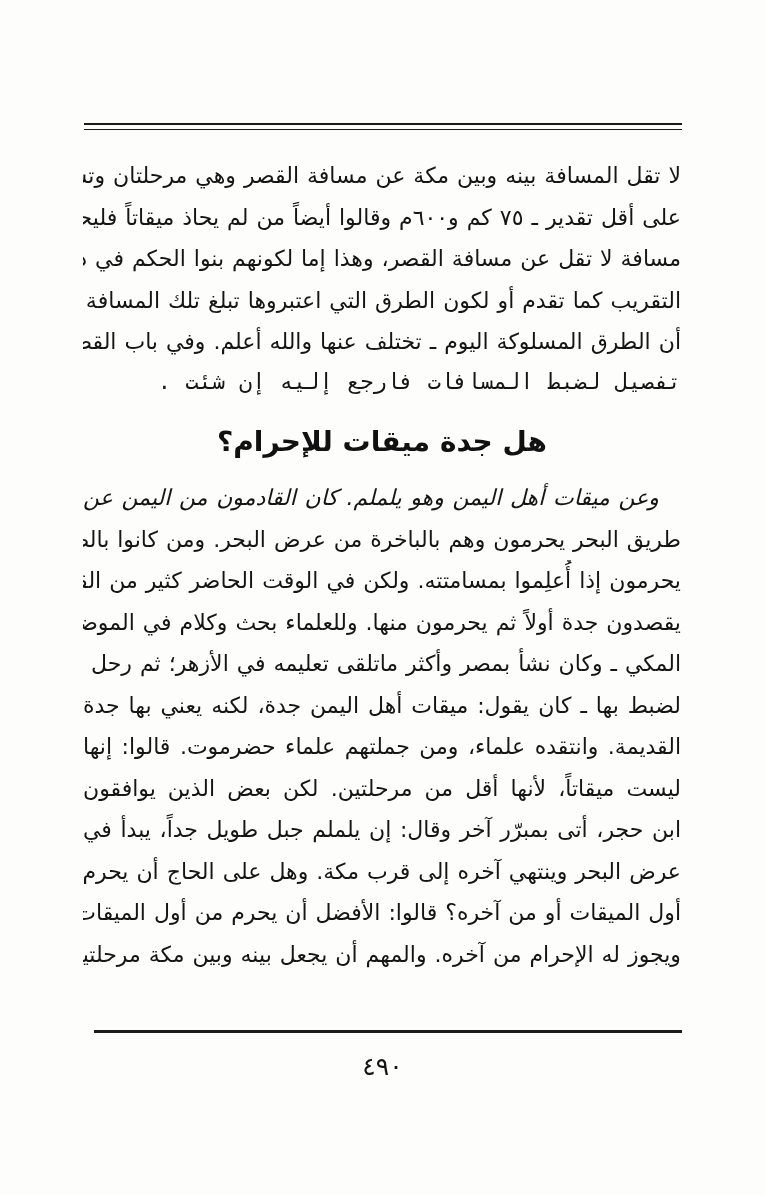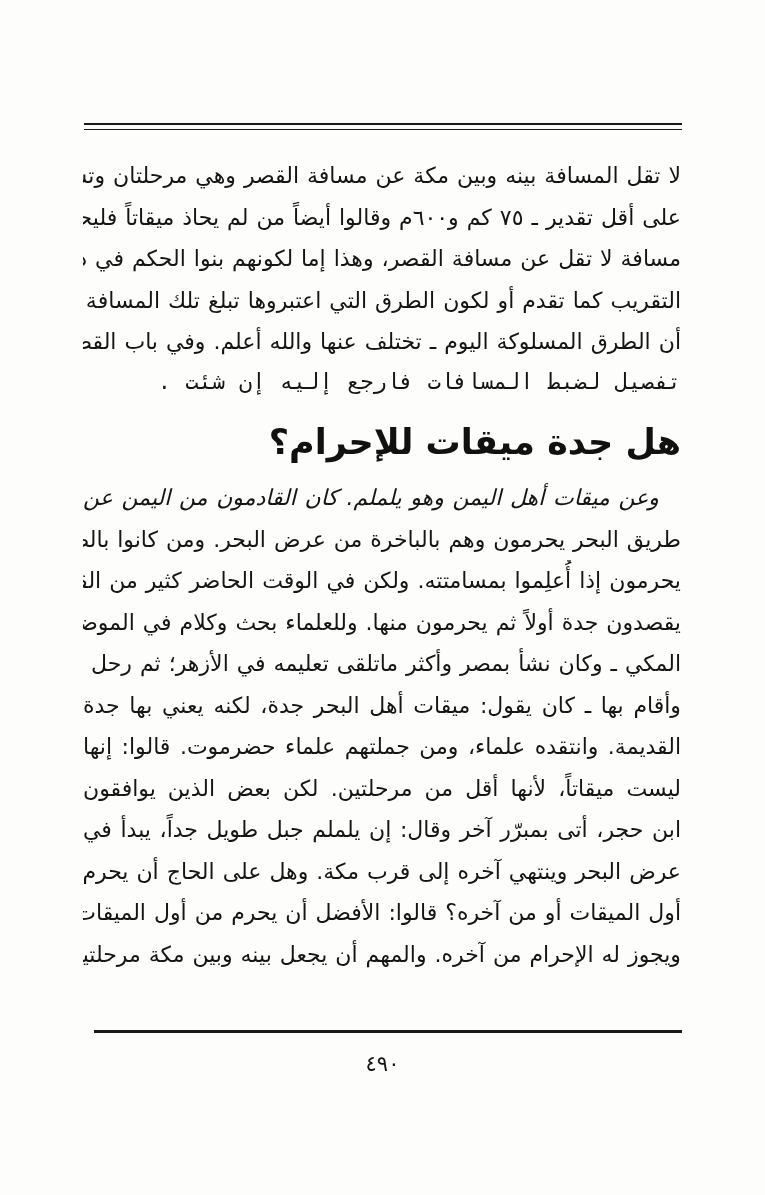--- a/index.html
+++ b/index.html
@@ -56,38 +56,39 @@
     font-family: Liberation Mono, monospace;
   }
   .line.indent {
     padding-right: 22px;
     font-style: italic;
   }
   .heading {
     margin: 15px 0 12px 0;
     height: 46px;
     line-height: 46px;
-    font-size: 35px;
+    text-align: center;
+    font-size: 28px;
     font-weight: bold;
     color: #111;
   }
   .rule-footer {
     position: absolute;
     top: 1030px;
     left: 94px;
     width: 588px;
     border-top: 3px solid #1a1a1a;
   }
   .page-number {
     position: absolute;
     top: 1052px;
     left: 0;
     width: 100%;
     text-align: center;
-    font-size: 21px;
+    font-size: 25px;
     letter-spacing: 2px;
     color: #151515;
   }
 </style>
 </head>
 <body>
 
 <div class="page">
 
   <div class="rule-double"></div>
@@ -104,21 +105,21 @@
     </section>
 
     <h2 class="heading">هل جدة ميقات للإحرام؟</h2>
 
     <section class="paragraph">
       <div class="line indent">وعن ميقات أهل اليمن وهو يلملم.  كان القادمون من اليمن عن</div>
       <div class="line">طريق البحر يحرمون وهم بالباخرة من عرض البحر.  ومن كانوا بالطائرة</div>
       <div class="line">يحرمون إذا أُعلِموا بمسامتته.  ولكن في الوقت الحاضر كثير من القادمين</div>
       <div class="line">يقصدون جدة أولاً ثم يحرمون منها.  وللعلماء بحث وكلام في الموضوع .</div>
       <div class="line">المكي ـ وكان نشأ بمصر وأكثر ماتلقى تعليمه في الأزهر؛ ثم رحل إلى مكة</div>
-      <div class="line">وأقام بها ـ كان يقول:  ميقات أهل البحر جدة، لكنه يعني بها جدة</div>
+      <div class="line">لضبط بها ـ كان يقول:  ميقات أهل اليمن جدة، لكنه يعني بها جدة</div>
       <div class="line">القديمة.  وانتقده علماء، ومن جملتهم علماء حضرموت.  قالوا:  إنها</div>
       <div class="line">ليست ميقاتاً، لأنها أقل من مرحلتين.  لكن بعض الذين يوافقون</div>
       <div class="line">ابن حجر، أتى بمبرّر آخر وقال:  إن يلملم جبل طويل جداً، يبدأ في</div>
       <div class="line">عرض البحر وينتهي آخره إلى قرب مكة.   وهل على الحاج أن يحرم من</div>
       <div class="line">أول الميقات أو من آخره؟  قالوا:  الأفضل أن يحرم من أول الميقات،</div>
       <div class="line">ويجوز له الإحرام من آخره.  والمهم أن يجعل بينه وبين مكة مرحلتين (٨٥</div>
     </section>
 
   </main>
 

